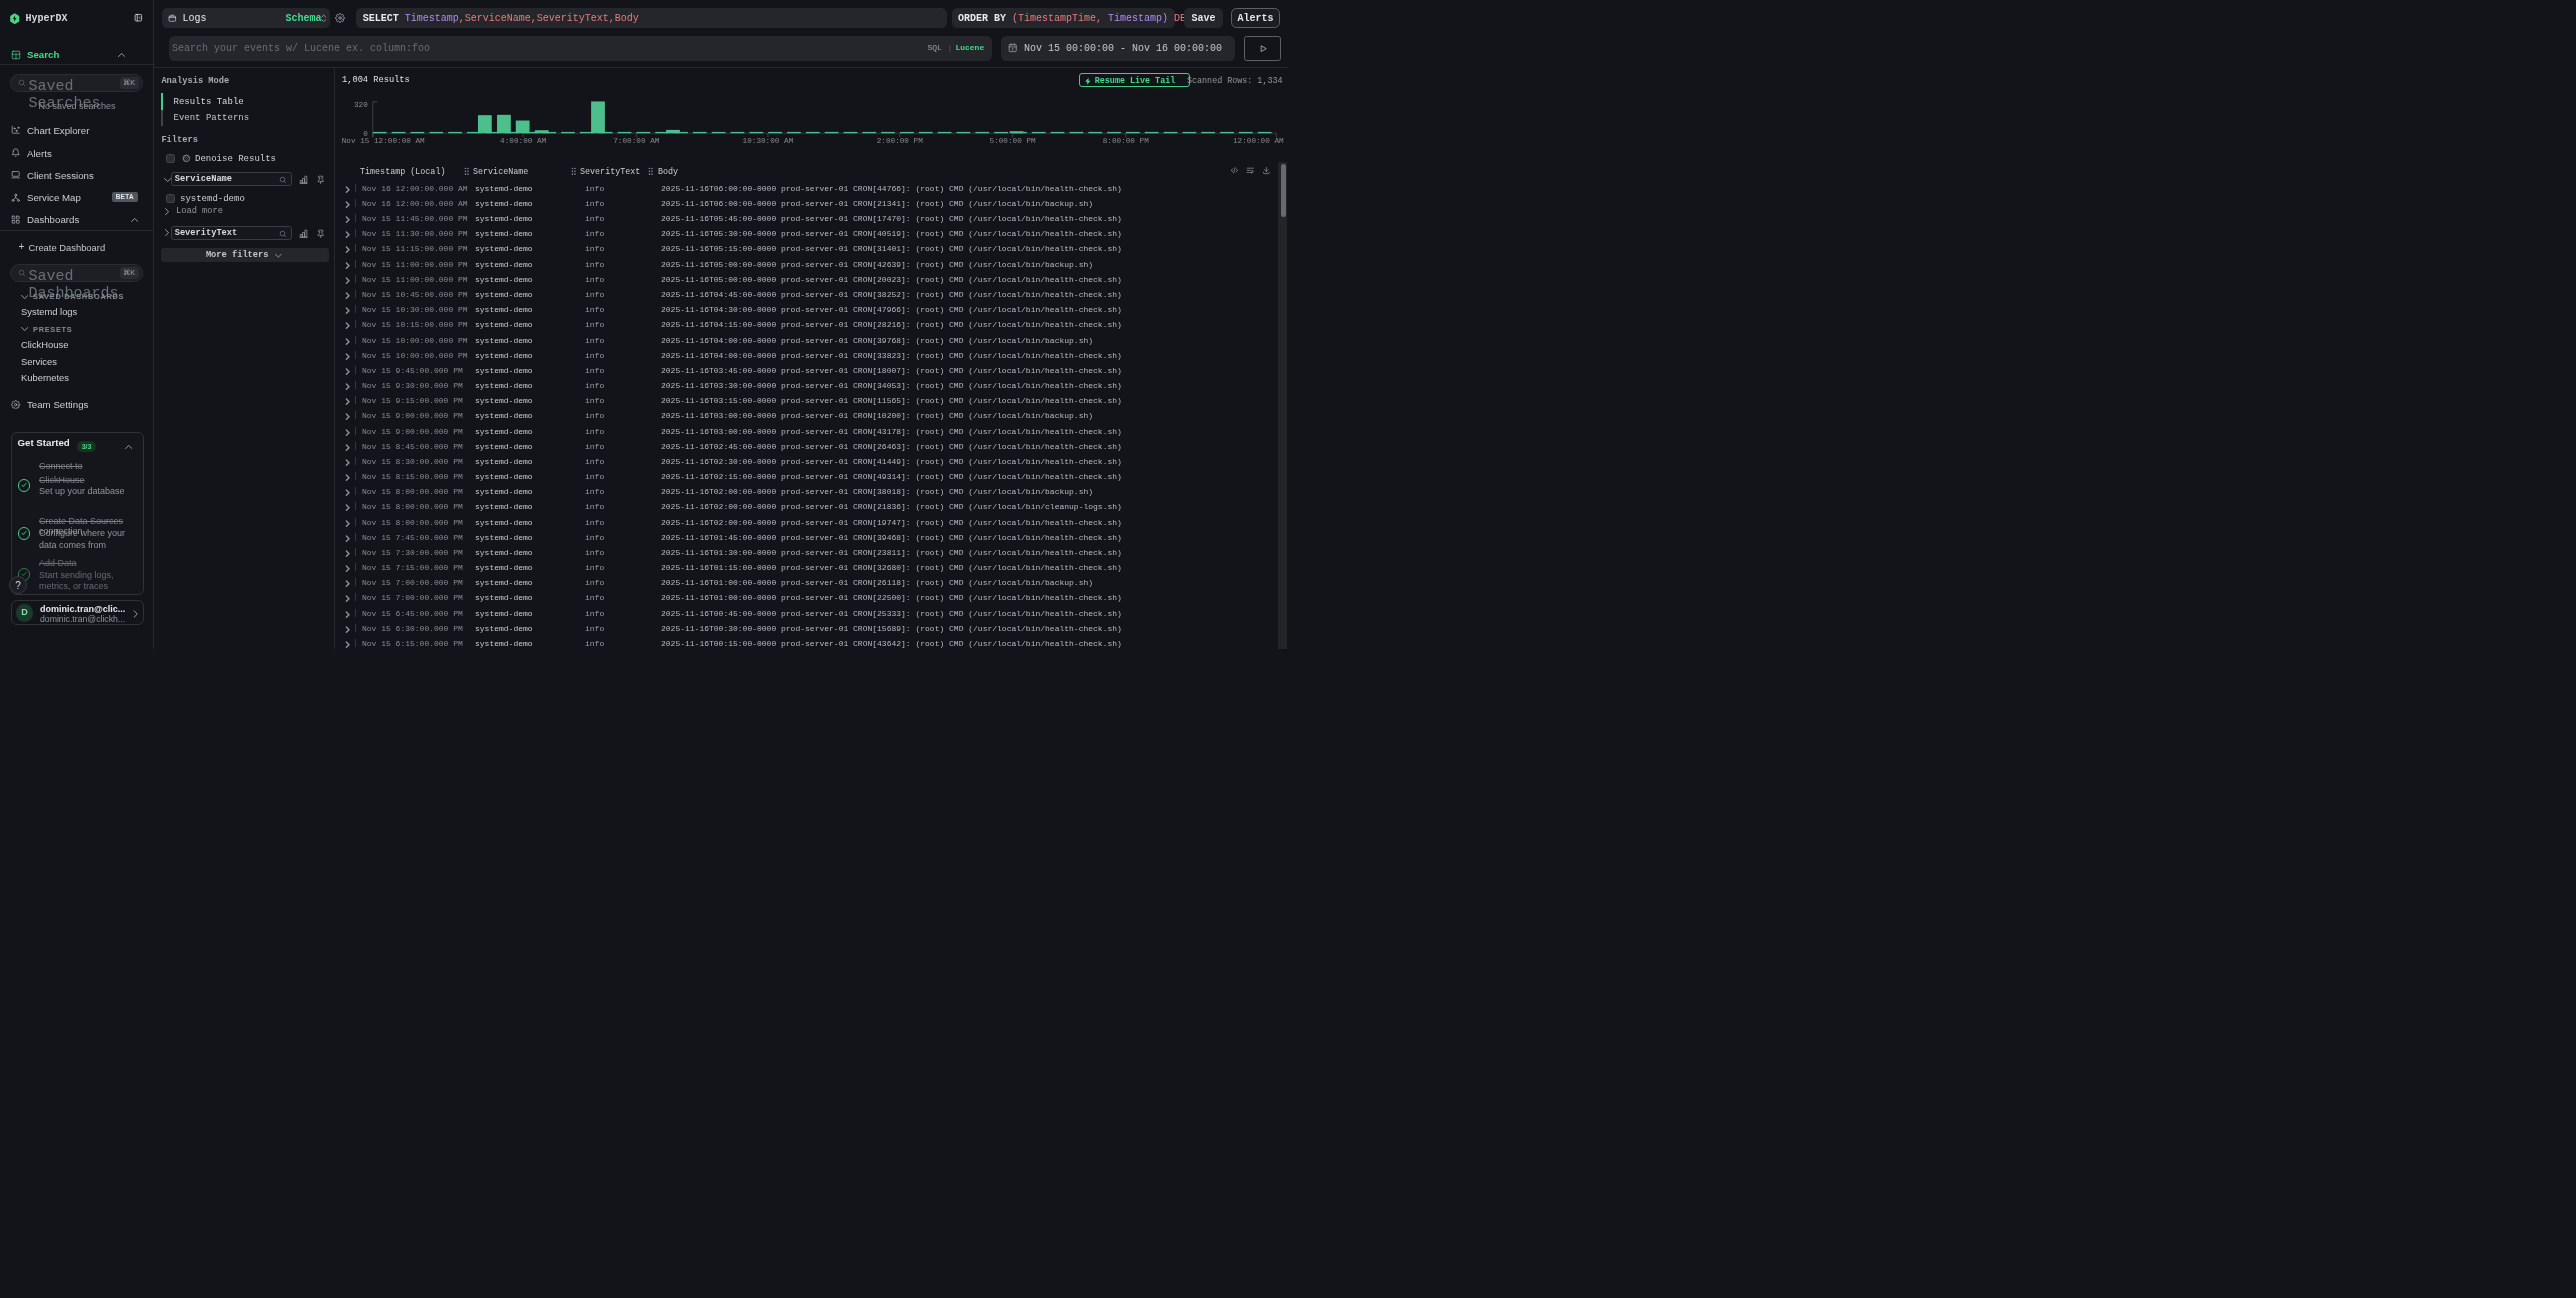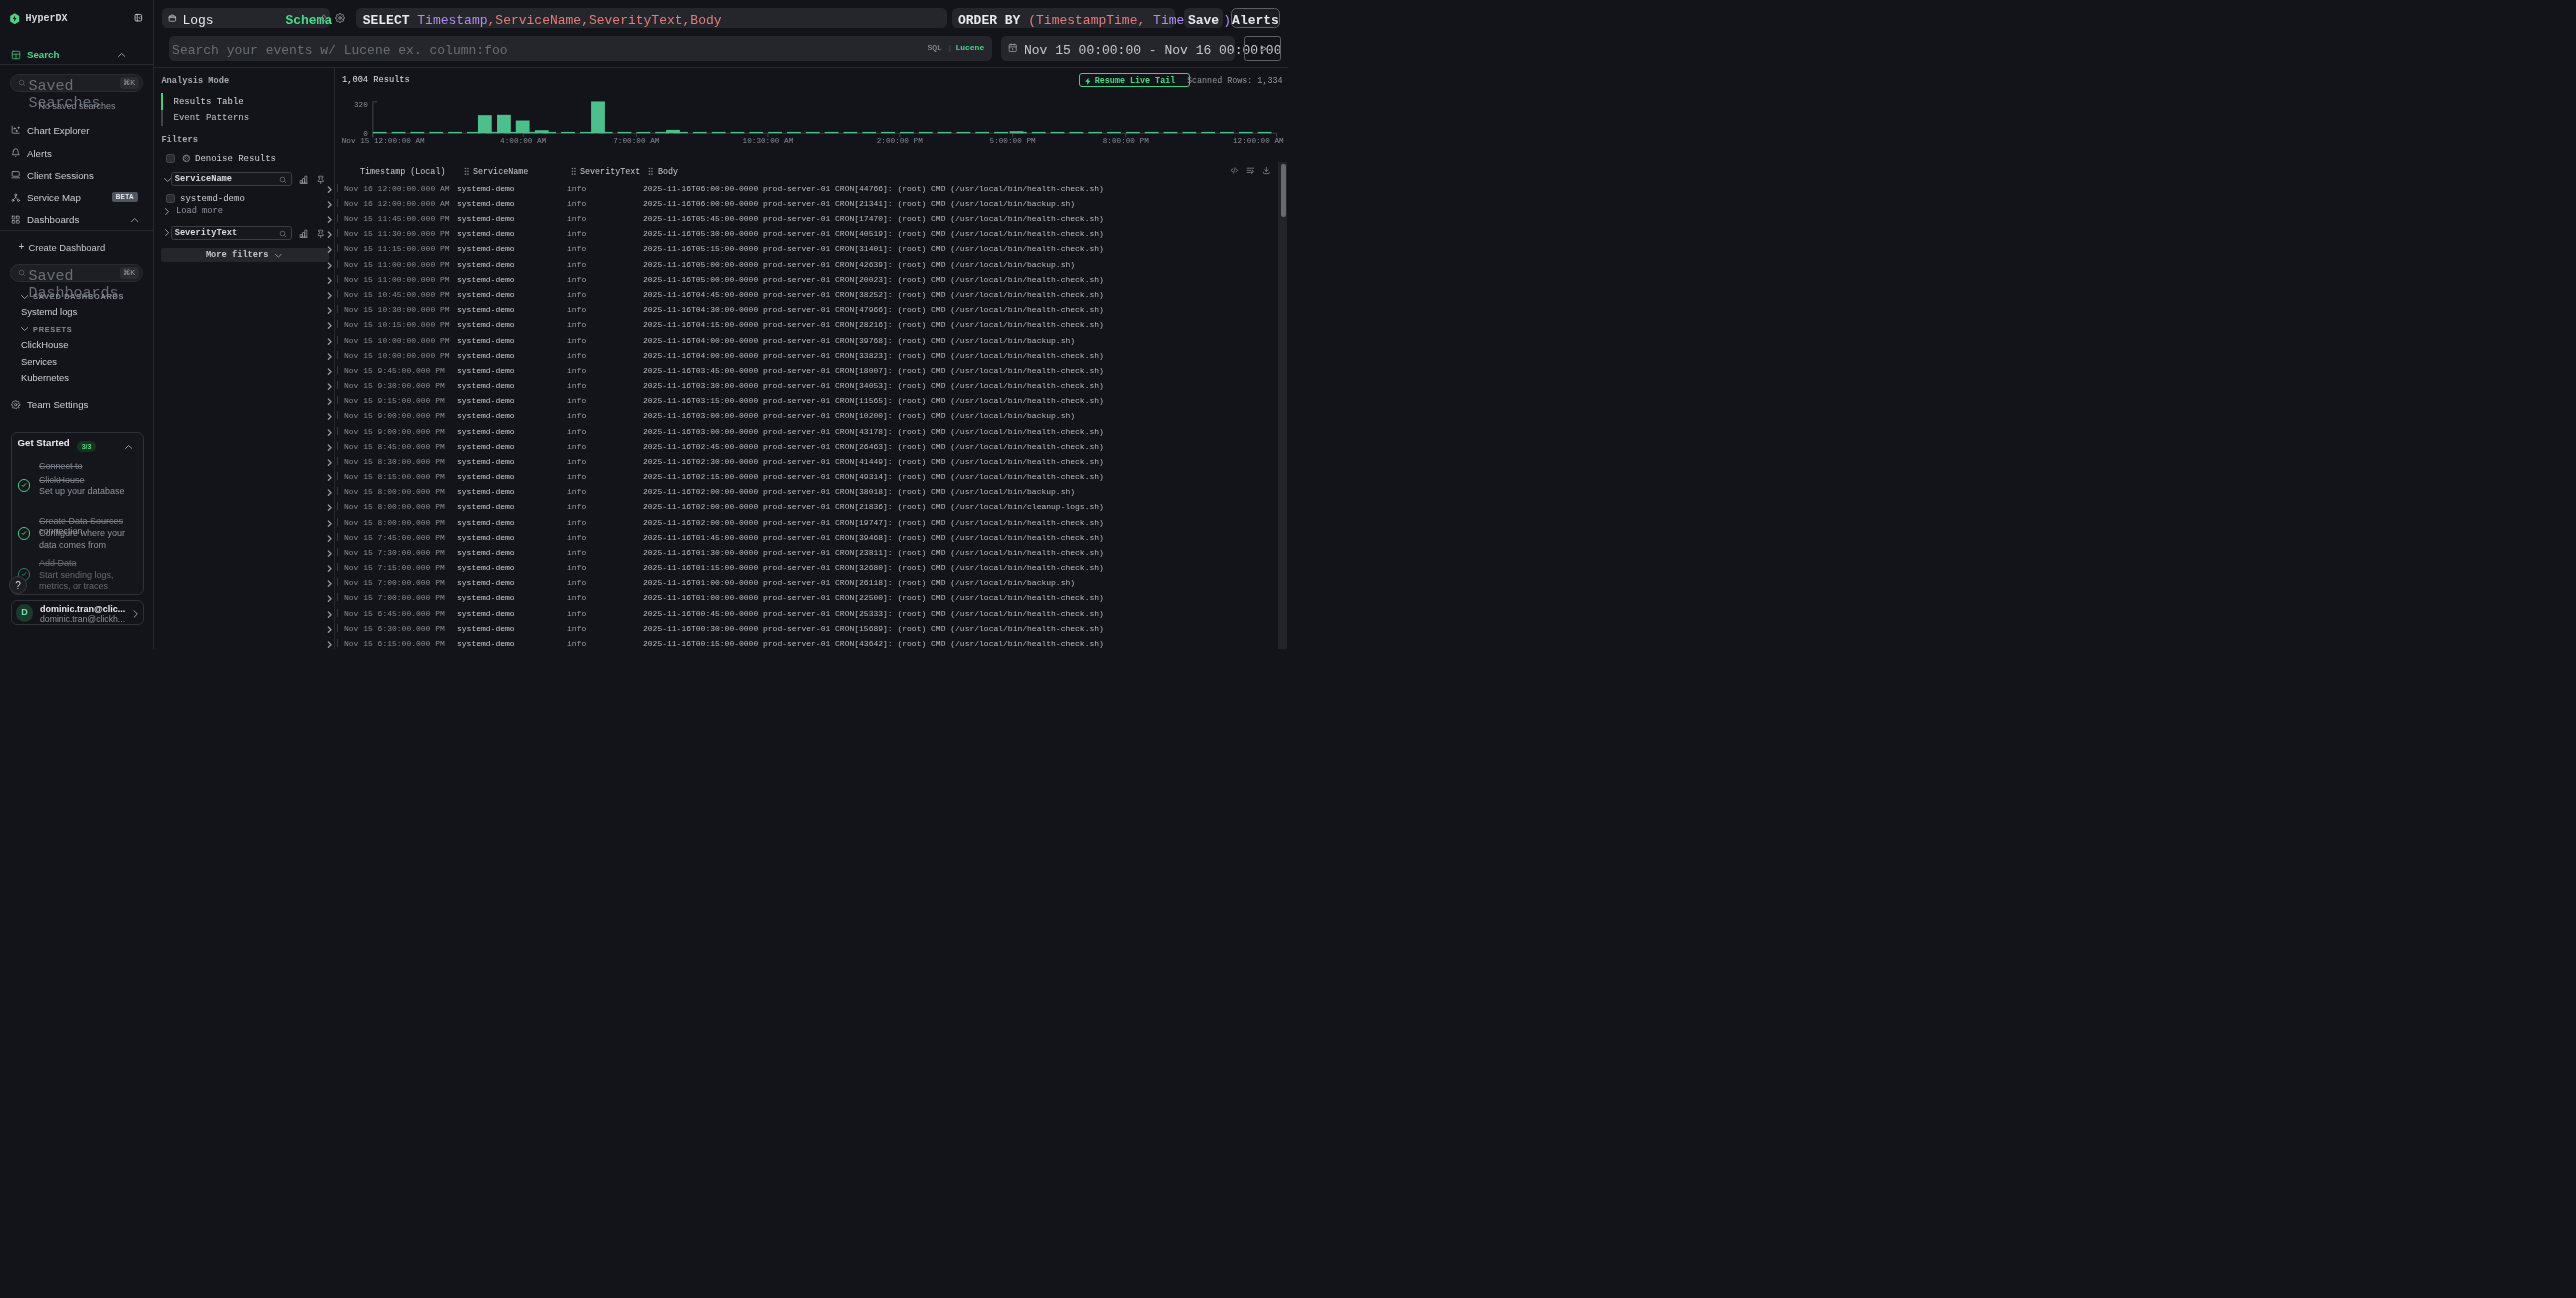--- a/index.html
+++ b/index.html
@@ -47,21 +47,21 @@
 #usercard { position:absolute; left:11px; top:600px; width:133px; height:25px;
   border:0.7px solid #2e3138; border-radius:6px; background:#131419; }
 #usercard .av { position:absolute; left:3.7px; top:3.4px; width:17.5px; height:17.5px; border-radius:50%;
   background:#1c3a2c; color:#7fdfa8; font-weight:bold; font-size:9px; text-align:center; line-height:17.5px; }
 #usercard .n1 { position:absolute; left:28px; top:2.7px; font-size:9px; font-weight:bold; color:#e6e8ec; }
 #usercard .n2 { position:absolute; left:28px; top:13.4px; font-size:8.7px; color:#8d929a; }
 
 
 #header { position:absolute; left:154px; top:0; width:1134px; height:67px; background:#131419; }
 .hbox { position:absolute; background:#25262b; border-radius:5.4px; }
-.htxt { font-size:13px; color:#e4e6ea; white-space:nowrap; }
+.htxt { font-size:10px; color:#e4e6ea; white-space:nowrap; }
 .kw { color:#e8eaed; font-weight:bold; }
 .purple { color:#b18cef; }
 .salmon { color:#e87c7c; }
 .green { color:#44da8b; }
 
 
 #filters { position:absolute; left:154px; top:67px; width:181px; height:582px;
   border-right:0.7px solid #26282d; }
 .flabel { position:absolute; left:7.4px; font-size:8.7px; font-weight:bold; color:#a6abb3; white-space:nowrap; }
 .fitem { position:absolute; font-size:9px; color:#ced2d8; white-space:nowrap; }
@@ -71,21 +71,21 @@
 .fbox .mag { position:absolute; right:4px; top:2.7px; width:8px; height:8px; stroke:#9096a0;
   stroke-width:1.6; fill:none; }
 .cb { position:absolute; width:9px; height:9px; border-radius:2.3px; background:#2b2d33;
   border:0.7px solid #43464d; }
 .ficon { position:absolute; width:9.4px; height:9.4px; stroke:#b6bbc2; stroke-width:1.5; fill:none;
   stroke-linecap:round; stroke-linejoin:round; }
 .axlab { font-family:"Liberation Mono",monospace; font-size:11.5px; fill:#85898f; }
 
 
 .thead { position:absolute; top:167px; font-size:8.4px; color:#c9cdd3; white-space:nowrap; }
-.trow { position:absolute; left:320px; width:942px; height:15px;text-align:center; }
+.trow { position:absolute; left:338px; width:942px; height:15px;text-align:center; }
 .trow span { position:absolute; top:2.3px; font-size:8px; white-space:nowrap; }
 .rchev { position:absolute; left:6.7px; top:3.7px; width:5.4px; height:7.4px; stroke:#8f949c;
   stroke-width:2.6; fill:none; stroke-linecap:round; stroke-linejoin:round; }
 .rdiv { position:absolute; left:17px; top:2.3px !important; width:0.7px; height:7.7px; background:#35383d; }
 .c-ts { left:24px; color:#868b93; }
 .c-svc { left:137px; color:#c6cad0; }
 .c-sev { left:247px; color:#979ca4; }
 .c-body { left:323px; color:#b7bbc2; }
 .tico { position:absolute; width:8.7px; height:8.7px; stroke:#aeb3ba; stroke-width:1.6; fill:none;
   stroke-linecap:round; stroke-linejoin:round; }

